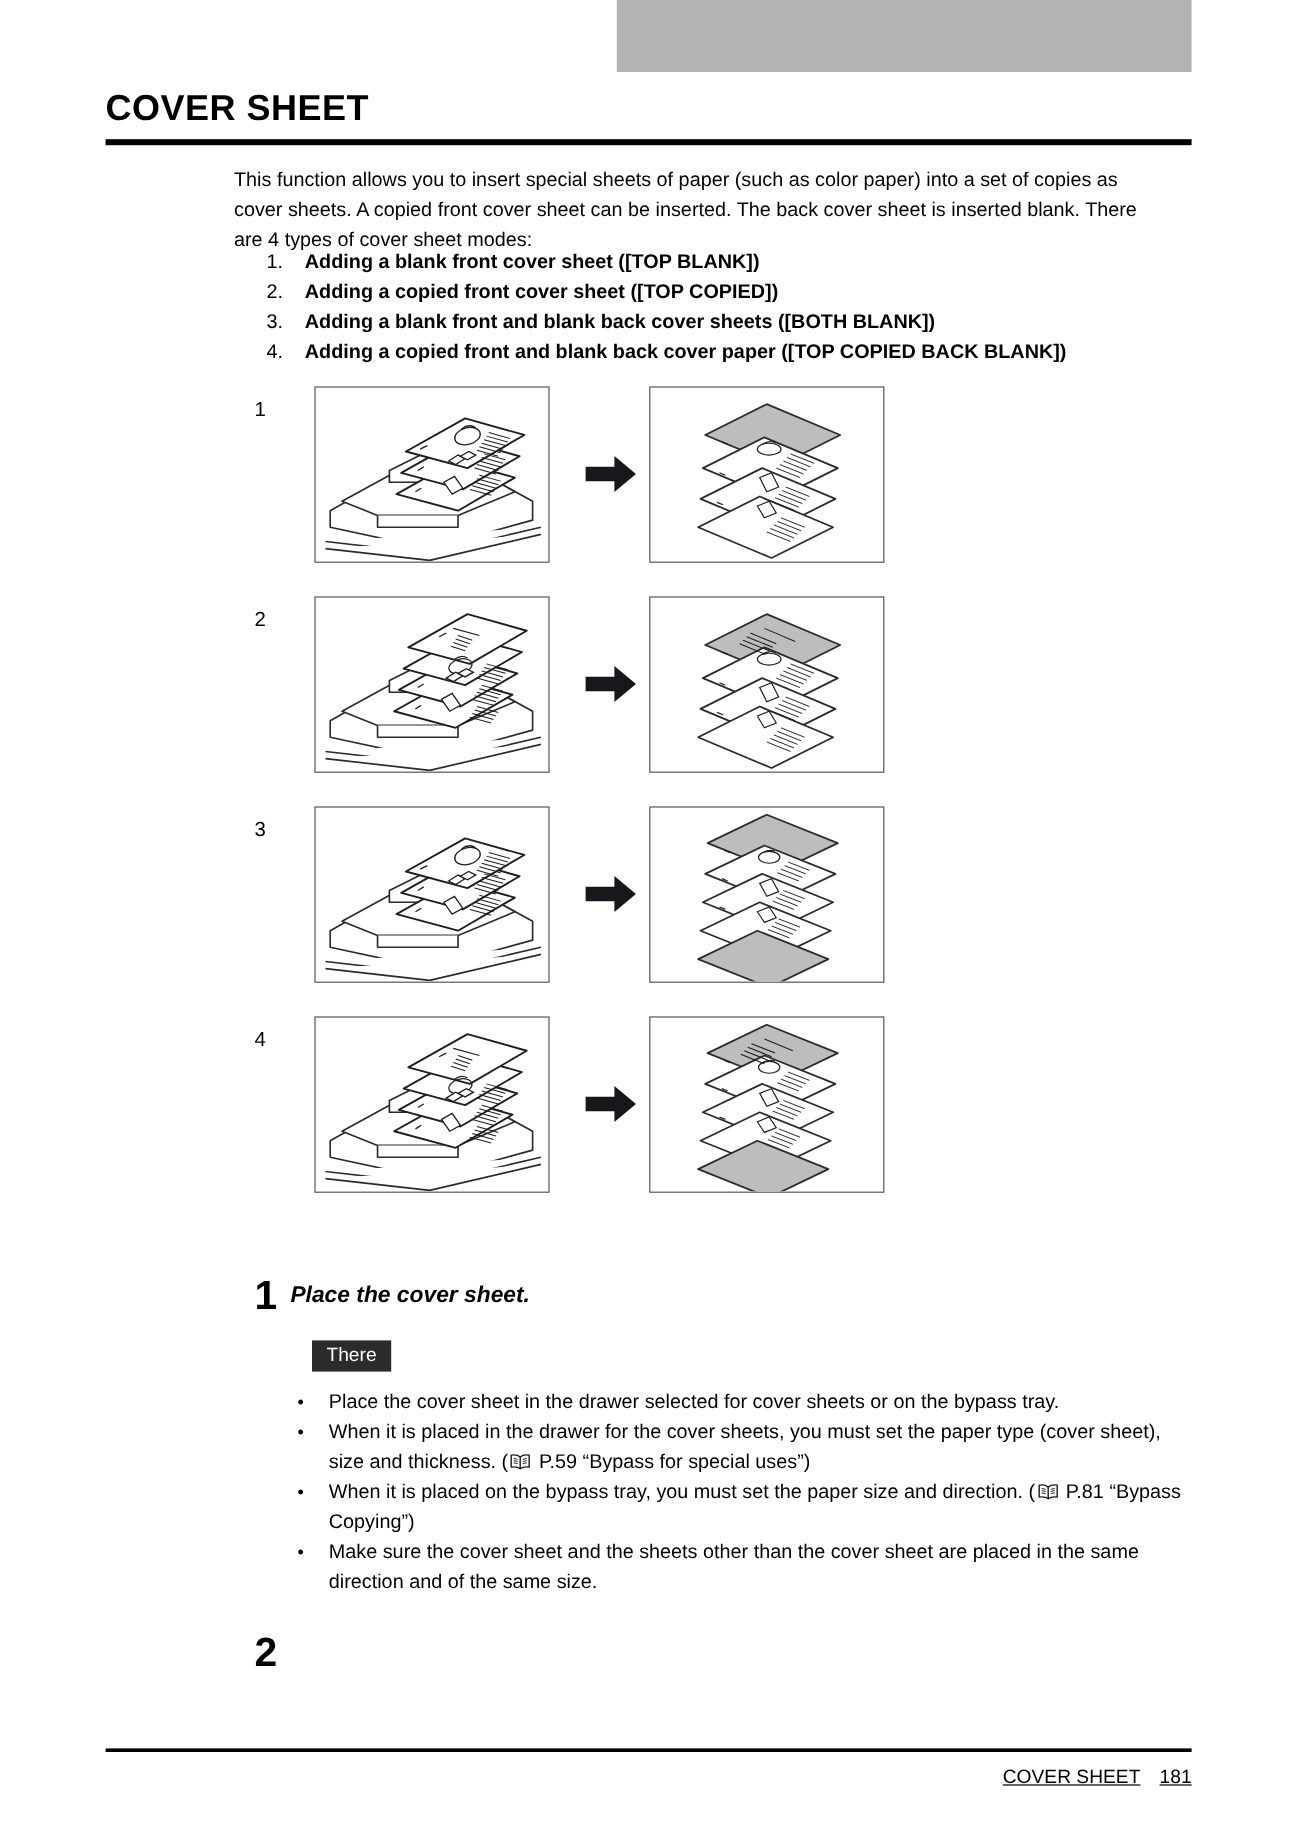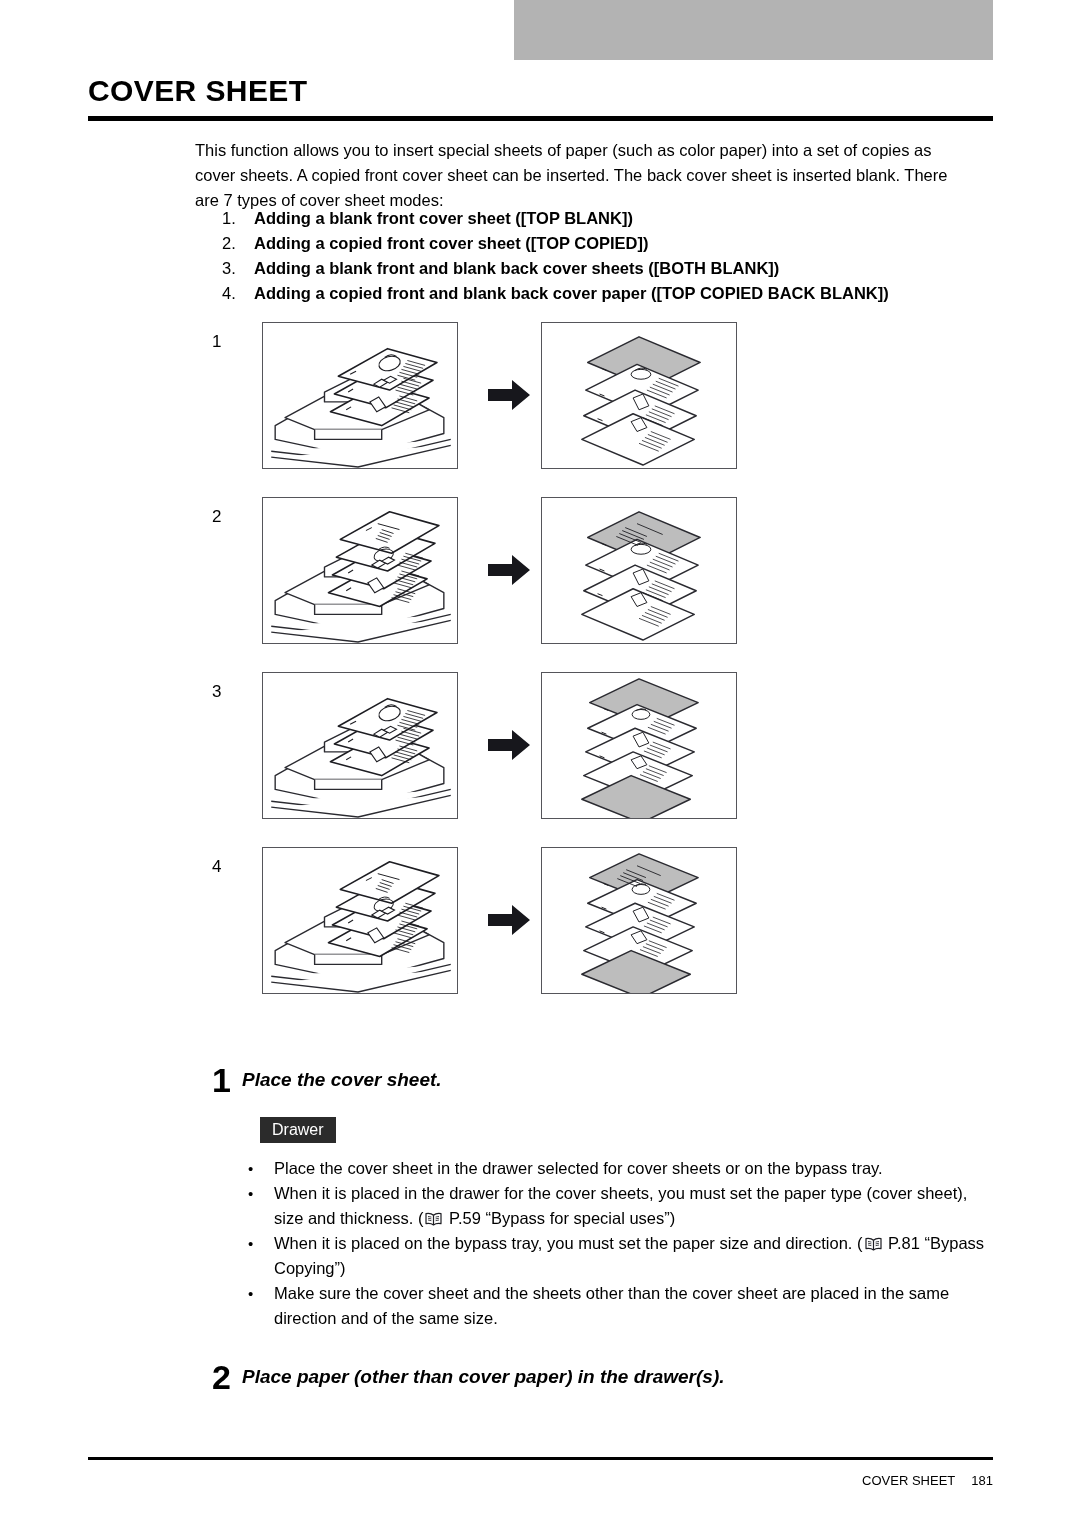--- a/index.html
+++ b/index.html
@@ -182,34 +182,35 @@
     left: 88px;
     top: 1457px;
     width: 905px;
     height: 3px;
     background: #000000;
   }
   .footer-text {
     position: absolute;
     right: 87px;
     top: 1473px;
-    font-size: 13px;
+    font-size: 16px;
+    text-decoration: underline;
   }
   .footer-chapter { margin-right: 16px; }
 </style>
 </head>
 <body>
 
 <div class="header-bar"></div>
 
 <div class="page-title">COVER SHEET</div>
 <div class="title-rule"></div>
 
 <div class="intro">
-  <p>This function allows you to insert special sheets of paper (such as color paper) into a set of copies as cover sheets. A copied front cover sheet can be inserted. The back cover sheet is inserted blank. There are 7 types of cover sheet modes:</p>
+  <p>This function allows you to insert special sheets of paper (such as color paper) into a set of copies as cover sheets. A copied front cover sheet can be inserted. The back cover sheet is inserted blank. There are 4 types of cover sheet modes:</p>
 </div>
 
 <div class="mode-list">
   <div class="mode-row">
     <span class="mode-num">1.</span>
     <span class="mode-text">Adding a blank front cover sheet ([TOP BLANK])</span>
   </div>
   <div class="mode-row">
     <span class="mode-num">2.</span>
     <span class="mode-text">Adding a copied front cover sheet ([TOP COPIED])</span>
@@ -540,21 +541,21 @@
     </div>
   </div>
 
 </div>
 
 <div class="step" id="step-1">
   <span class="step-num">1</span>
   <span class="step-title">Place the cover sheet.</span>
 </div>
 
-<div class="notes-badge">Drawer</div>
+<div class="notes-badge">There</div>
 
 <div class="notes-list">
 
   <div class="note-row">
     <span class="note-bullet">•</span>
     <span class="note-text"><span>Place the cover sheet in the drawer selected for cover sheets or on the bypass tray.</span></span>
   </div>
 
   <div class="note-row">
     <span class="note-bullet">•</span>
@@ -576,19 +577,18 @@
 
   <div class="note-row">
     <span class="note-bullet">•</span>
     <span class="note-text"><span>Make sure the cover sheet and the sheets other than the cover sheet are placed in the same direction and of the same size.</span></span>
   </div>
 
 </div>
 
 <div class="step" id="step-2">
   <span class="step-num">2</span>
-  <span class="step-title">Place paper (other than cover paper) in the drawer(s).</span>
 </div>
 
 <div class="footer-rule"></div>
 <div class="footer-text">
   <span class="footer-chapter">COVER SHEET</span><span>181</span>
 </div>
 
 </body></html>

